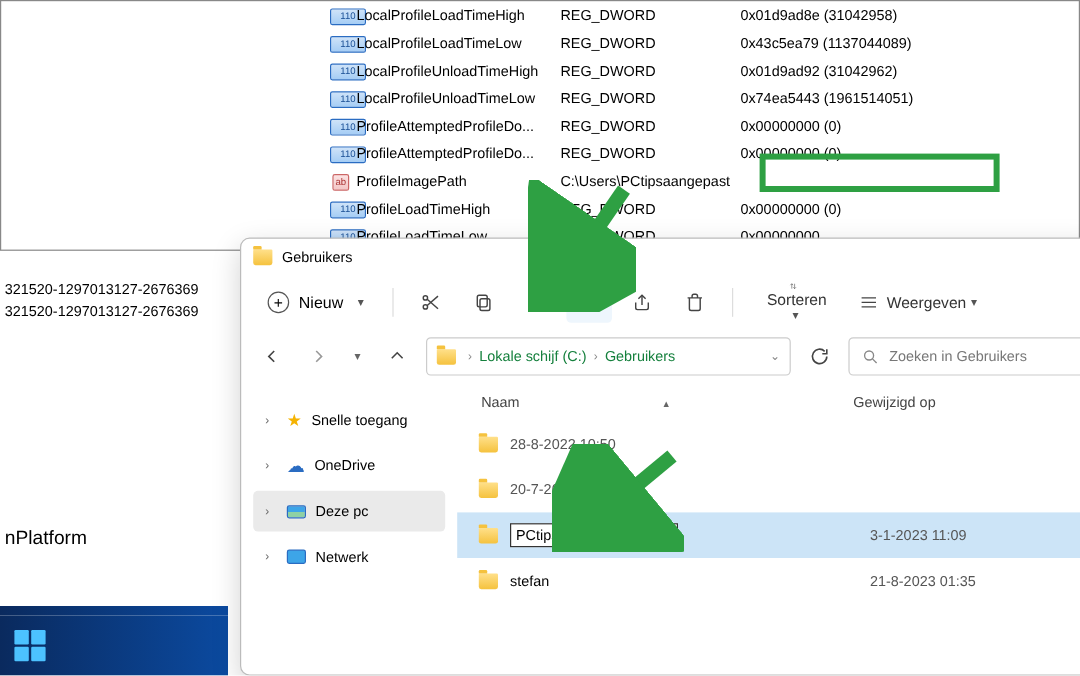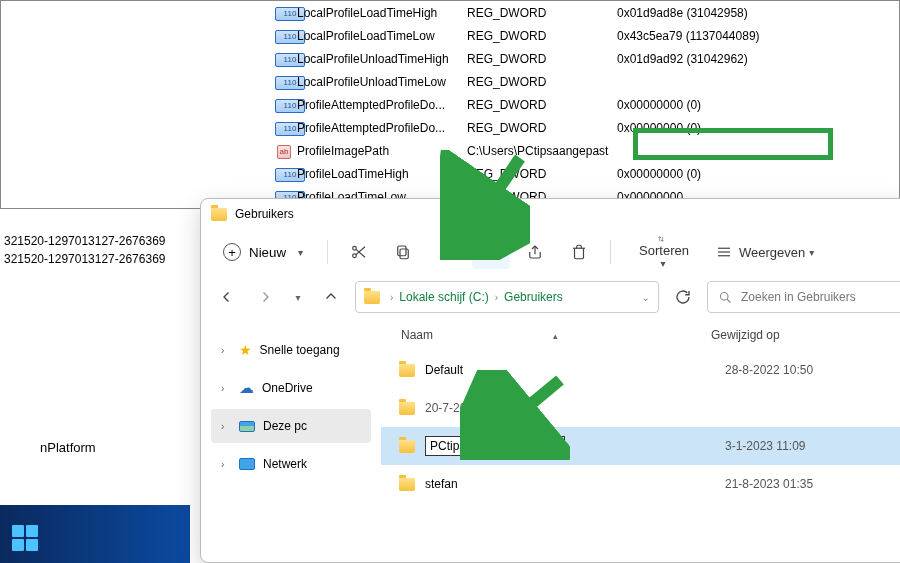--- a/index.html
+++ b/index.html
@@ -16,23 +16,22 @@
     position: absolute;
     left: 0; top: 230px;
     font-size: 12px;
     color: #000;
     padding: 2px 0;
   }
   .regedit-tree div { padding: 2px 4px; white-space: nowrap; }
   .regedit-platform {
     position: absolute;
     left: 0; top: 438px;
-    font-size: 13px;
+    font-size: 16px;
     padding: 2px 4px;
-    margin-left: 36px;
   }
   .regedit-values {
     margin-left: 270px;
     padding-top: 0;
   }
   .regedit-row {
     display: flex;
     align-items: center;
     height: 23px;
     padding: 0 4px;
@@ -226,20 +225,21 @@
       <div class="regedit-row">
         <span class="icon"><span class="reg-icon-dword">110</span></span>
         <span class="name">LocalProfileUnloadTimeHigh</span>
         <span class="type">REG_DWORD</span>
         <span class="val">0x01d9ad92 (31042962)</span>
       </div>
       <div class="regedit-row">
         <span class="icon"><span class="reg-icon-dword">110</span></span>
         <span class="name">LocalProfileUnloadTimeLow</span>
         <span class="type">REG_DWORD</span>
+        <span class="val">0x74ea5443 (1961514051)</span>
       </div>
       <div class="regedit-row">
         <span class="icon"><span class="reg-icon-dword">110</span></span>
         <span class="name">ProfileAttemptedProfileDo...</span>
         <span class="type">REG_DWORD</span>
         <span class="val">0x00000000 (0)</span>
       </div>
       <div class="regedit-row">
         <span class="icon"><span class="reg-icon-dword">110</span></span>
         <span class="name">ProfileAttemptedProfileDo...</span>
@@ -426,21 +426,20 @@
       </div>
     </div>
     <div class="explorer-list">
       <div class="list-header">
         <div class="col-name"><span>Naam</span><span class="sort-ind">▴</span></div>
         <div class="col-date"><span>Gewijzigd op</span></div>
       </div>
       <div id="file-rows">
           <div class="list-row">
             <span class="folder-icon-sm"></span>
-            <span class="fname">Default</span>
             <span class="fdate">28-8-2022 10:50</span>
           </div>
           <div class="list-row">
             <span class="folder-icon-sm"></span>
             <span class="fdate">20-7-2023 18:52</span>
           </div>
           <div class="list-row selected">
             <span class="folder-icon-sm"></span>
             <span class="fname"><input class="rename-input" value="PCtipsaangepast" style=""></span>
             <span class="fdate">3-1-2023 11:09</span>

